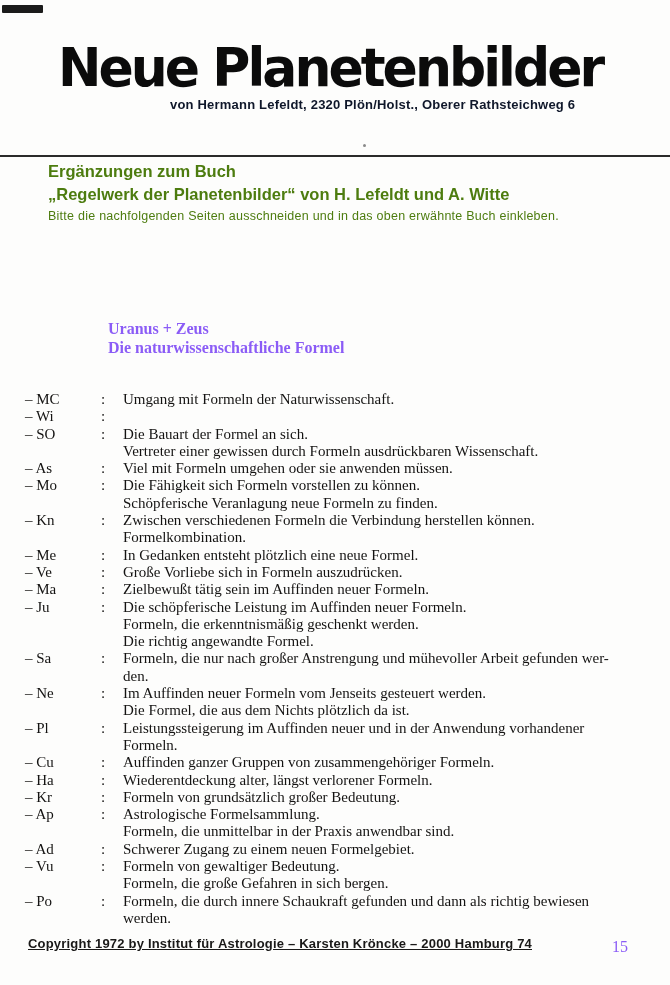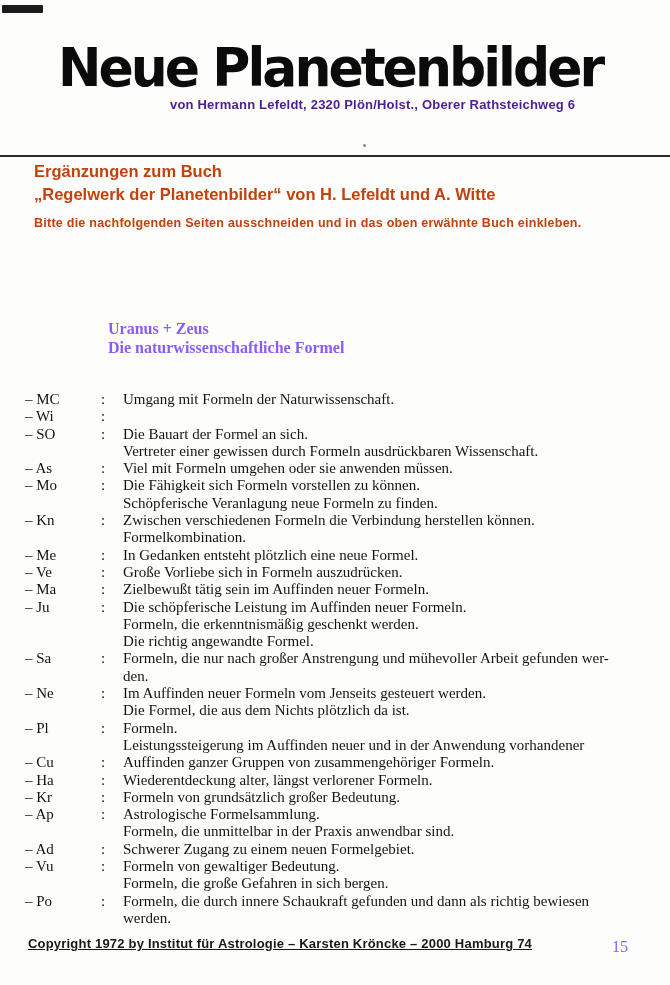--- a/index.html
+++ b/index.html
@@ -19,32 +19,32 @@
     font-family:"DejaVu Sans",sans-serif;
     font-weight:800;font-size:53px;line-height:56px;
     letter-spacing:-3px;color:#0b0b0b;
     transform:scaleX(0.98);transform-origin:left top;
     white-space:nowrap;
   }
   .logo-subtitle{
     position:absolute;left:170px;top:97px;
     font-family:"Liberation Sans",sans-serif;
     font-weight:bold;font-size:13px;line-height:15px;
-    letter-spacing:.2px;color:#4c1d95;white-space:nowrap;
+    letter-spacing:.2px;color:#0f172a;white-space:nowrap;
   }
   
   .divider{
     position:absolute;left:0;top:155px;width:670px;height:0;
     border-top:2px solid #2a2a2a;
   }
   
-  .intro{position:absolute;left:34px;top:162px;font-family:"Liberation Sans",sans-serif;color:#c2410c;}
+  .intro{position:absolute;left:48px;top:162px;font-family:"Liberation Sans",sans-serif;color:#4d7c0f;}
   .intro-line1{font-weight:bold;font-size:16.5px;line-height:19px;}
   .intro-line2{font-weight:bold;font-size:16.5px;line-height:19px;margin-top:4px;white-space:nowrap;}
-  .intro-line3{font-weight:700;font-size:12.5px;line-height:15px;margin-top:12px;letter-spacing:.25px;white-space:nowrap;text-align:center;}
+  .intro-line3{font-weight:400;font-size:12.5px;line-height:15px;margin-top:5px;letter-spacing:.25px;white-space:nowrap;text-align:center;}
   
   .section-heading{
     position:absolute;left:108px;top:320px;
     font-family:"Liberation Serif",serif;font-weight:bold;
     font-size:16px;line-height:18.5px;color:#8b5cf6;
   }
   
   .def-list{
     position:absolute;left:25px;top:391px;width:632px;
     font-size:15px;line-height:17.3px;color:#141312;
@@ -172,22 +172,22 @@
       <div class="colon">:</div>
       <div class="text">
         <div>Im Auffinden neuer Formeln vom Jenseits gesteuert werden.</div>
         <div>Die Formel, die aus dem Nichts plötzlich da ist.</div>
       </div>
     </div>
     <div class="entry">
       <div class="abbr">– Pl</div>
       <div class="colon">:</div>
       <div class="text">
+        <div>Leistungssteigerung im Auffinden neuer und in der Anwendung vorhandener</div>
         <div>Formeln.</div>
-        <div>Leistungssteigerung im Auffinden neuer und in der Anwendung vorhandener</div>
       </div>
     </div>
     <div class="entry">
       <div class="abbr">– Cu</div>
       <div class="colon">:</div>
       <div class="text">
         <div>Auffinden ganzer Gruppen von zusammengehöriger Formeln.</div>
       </div>
     </div>
     <div class="entry">

